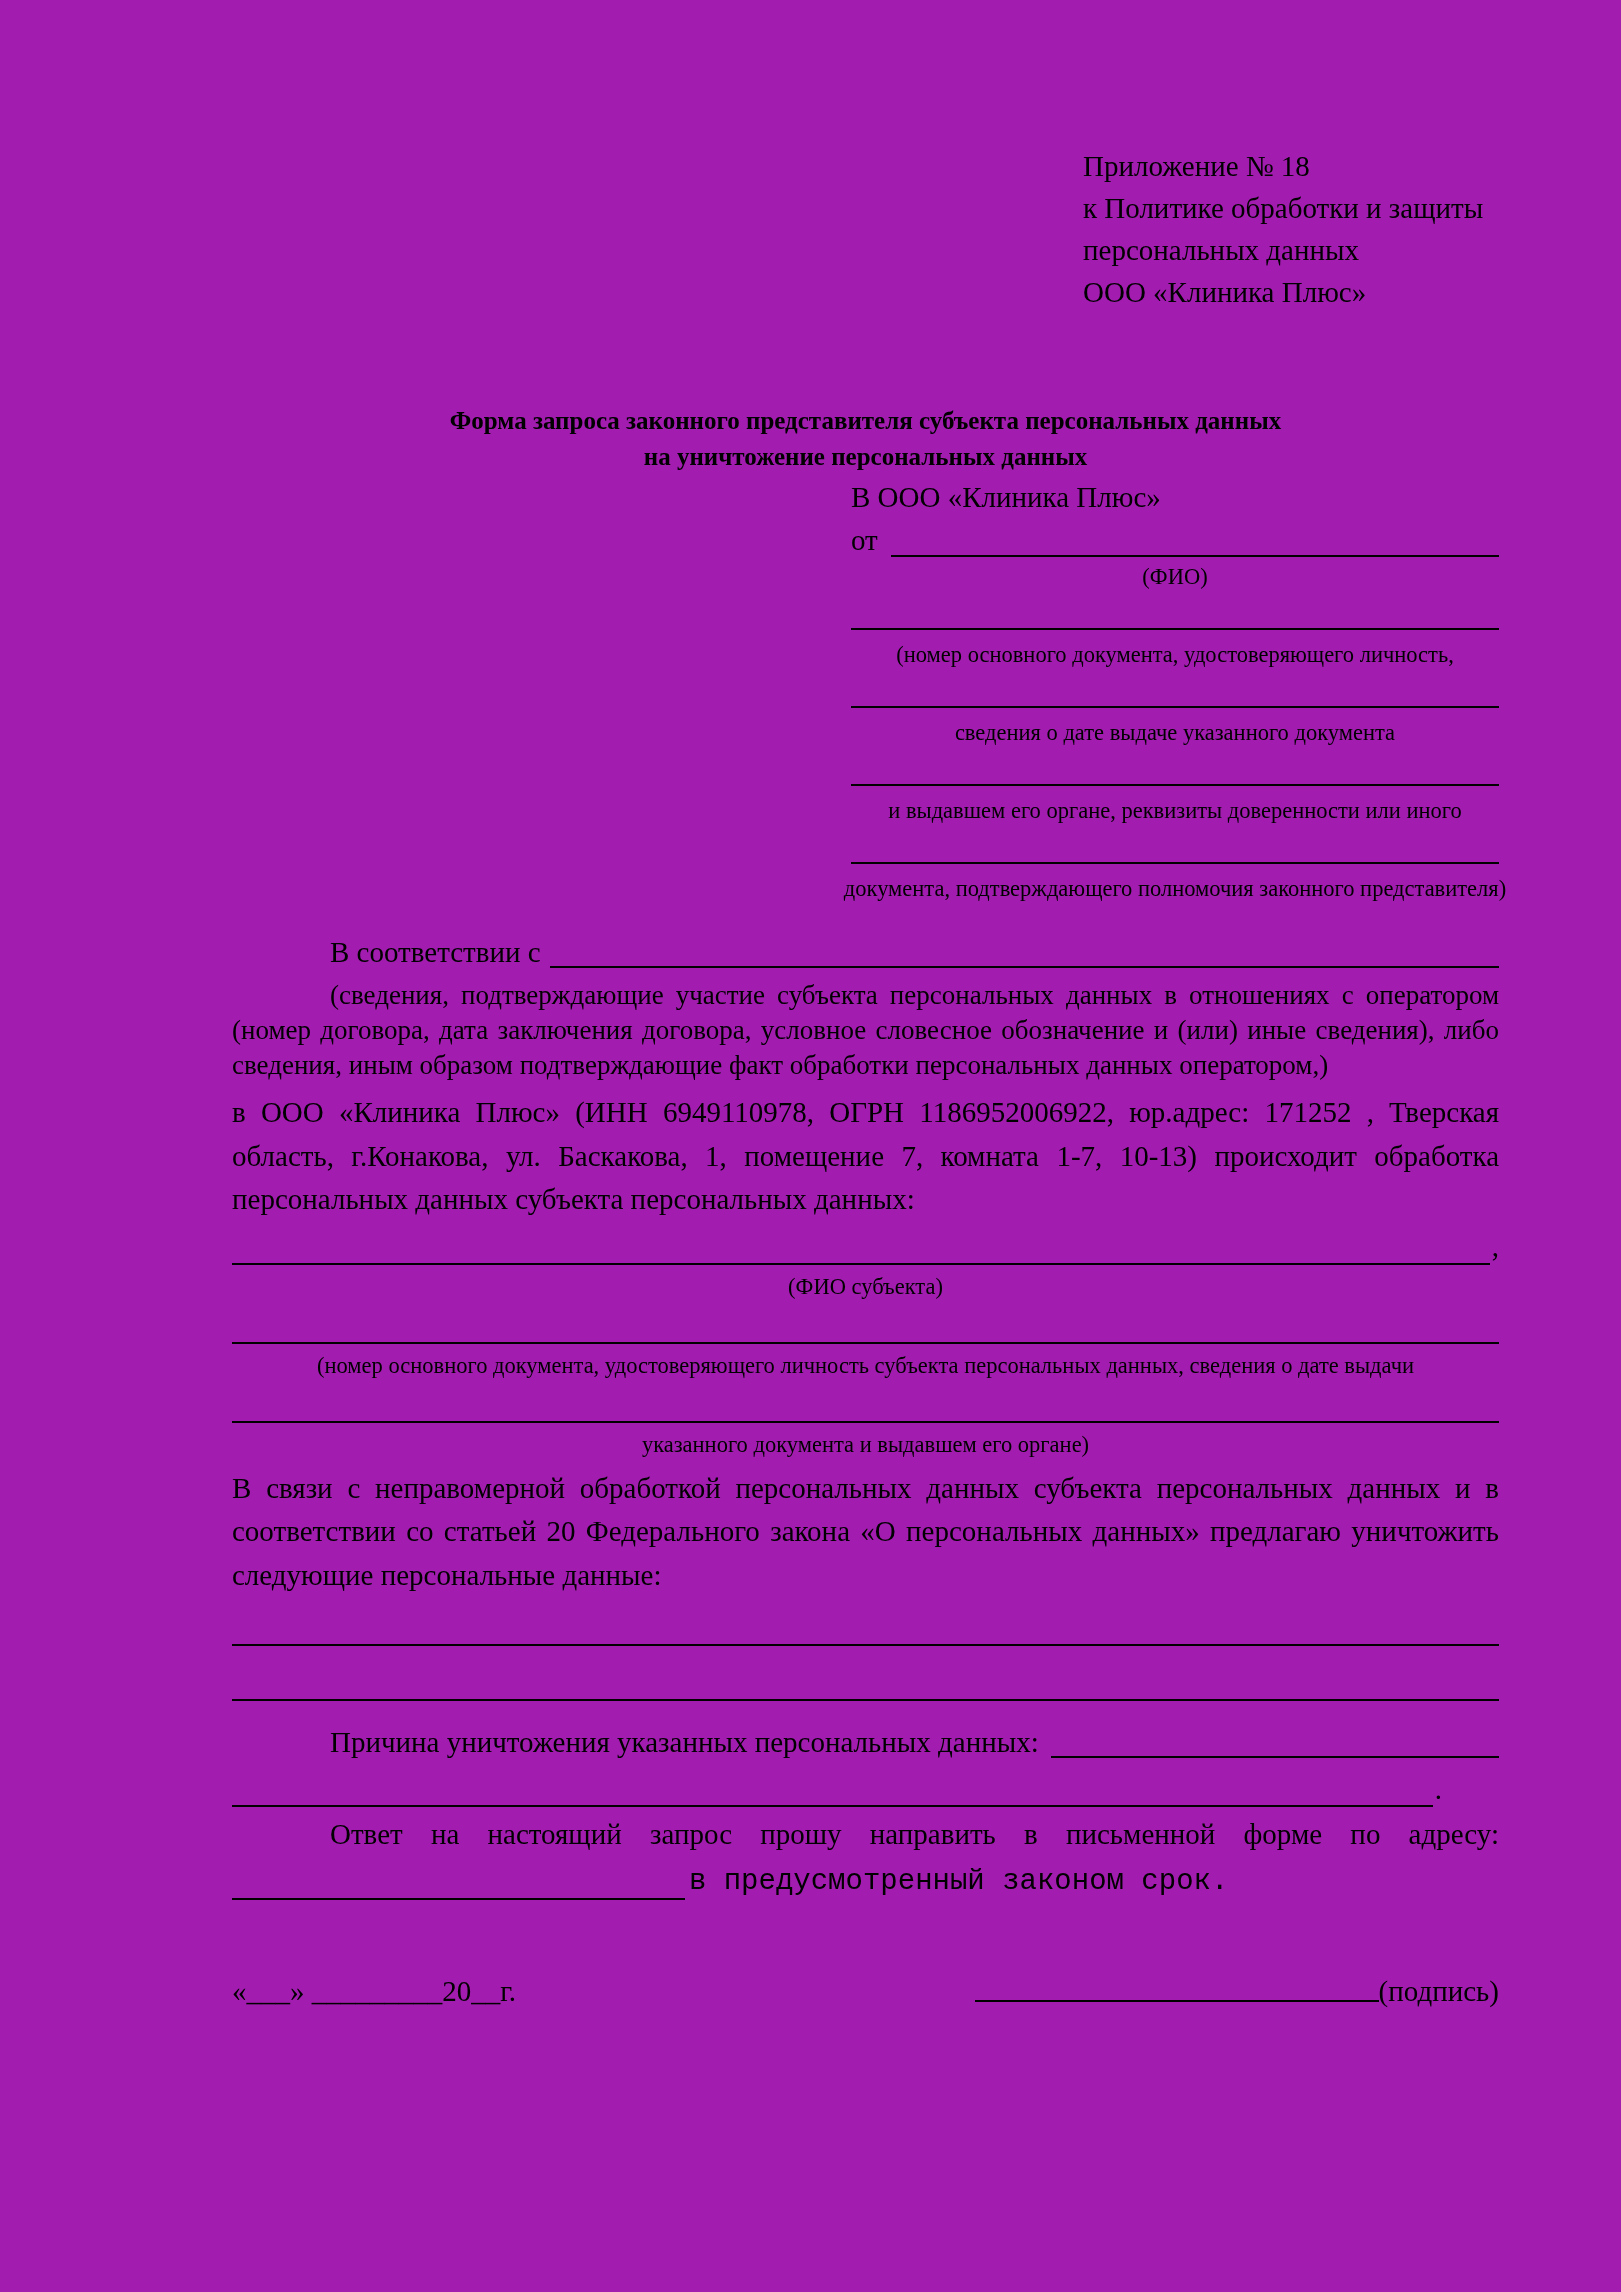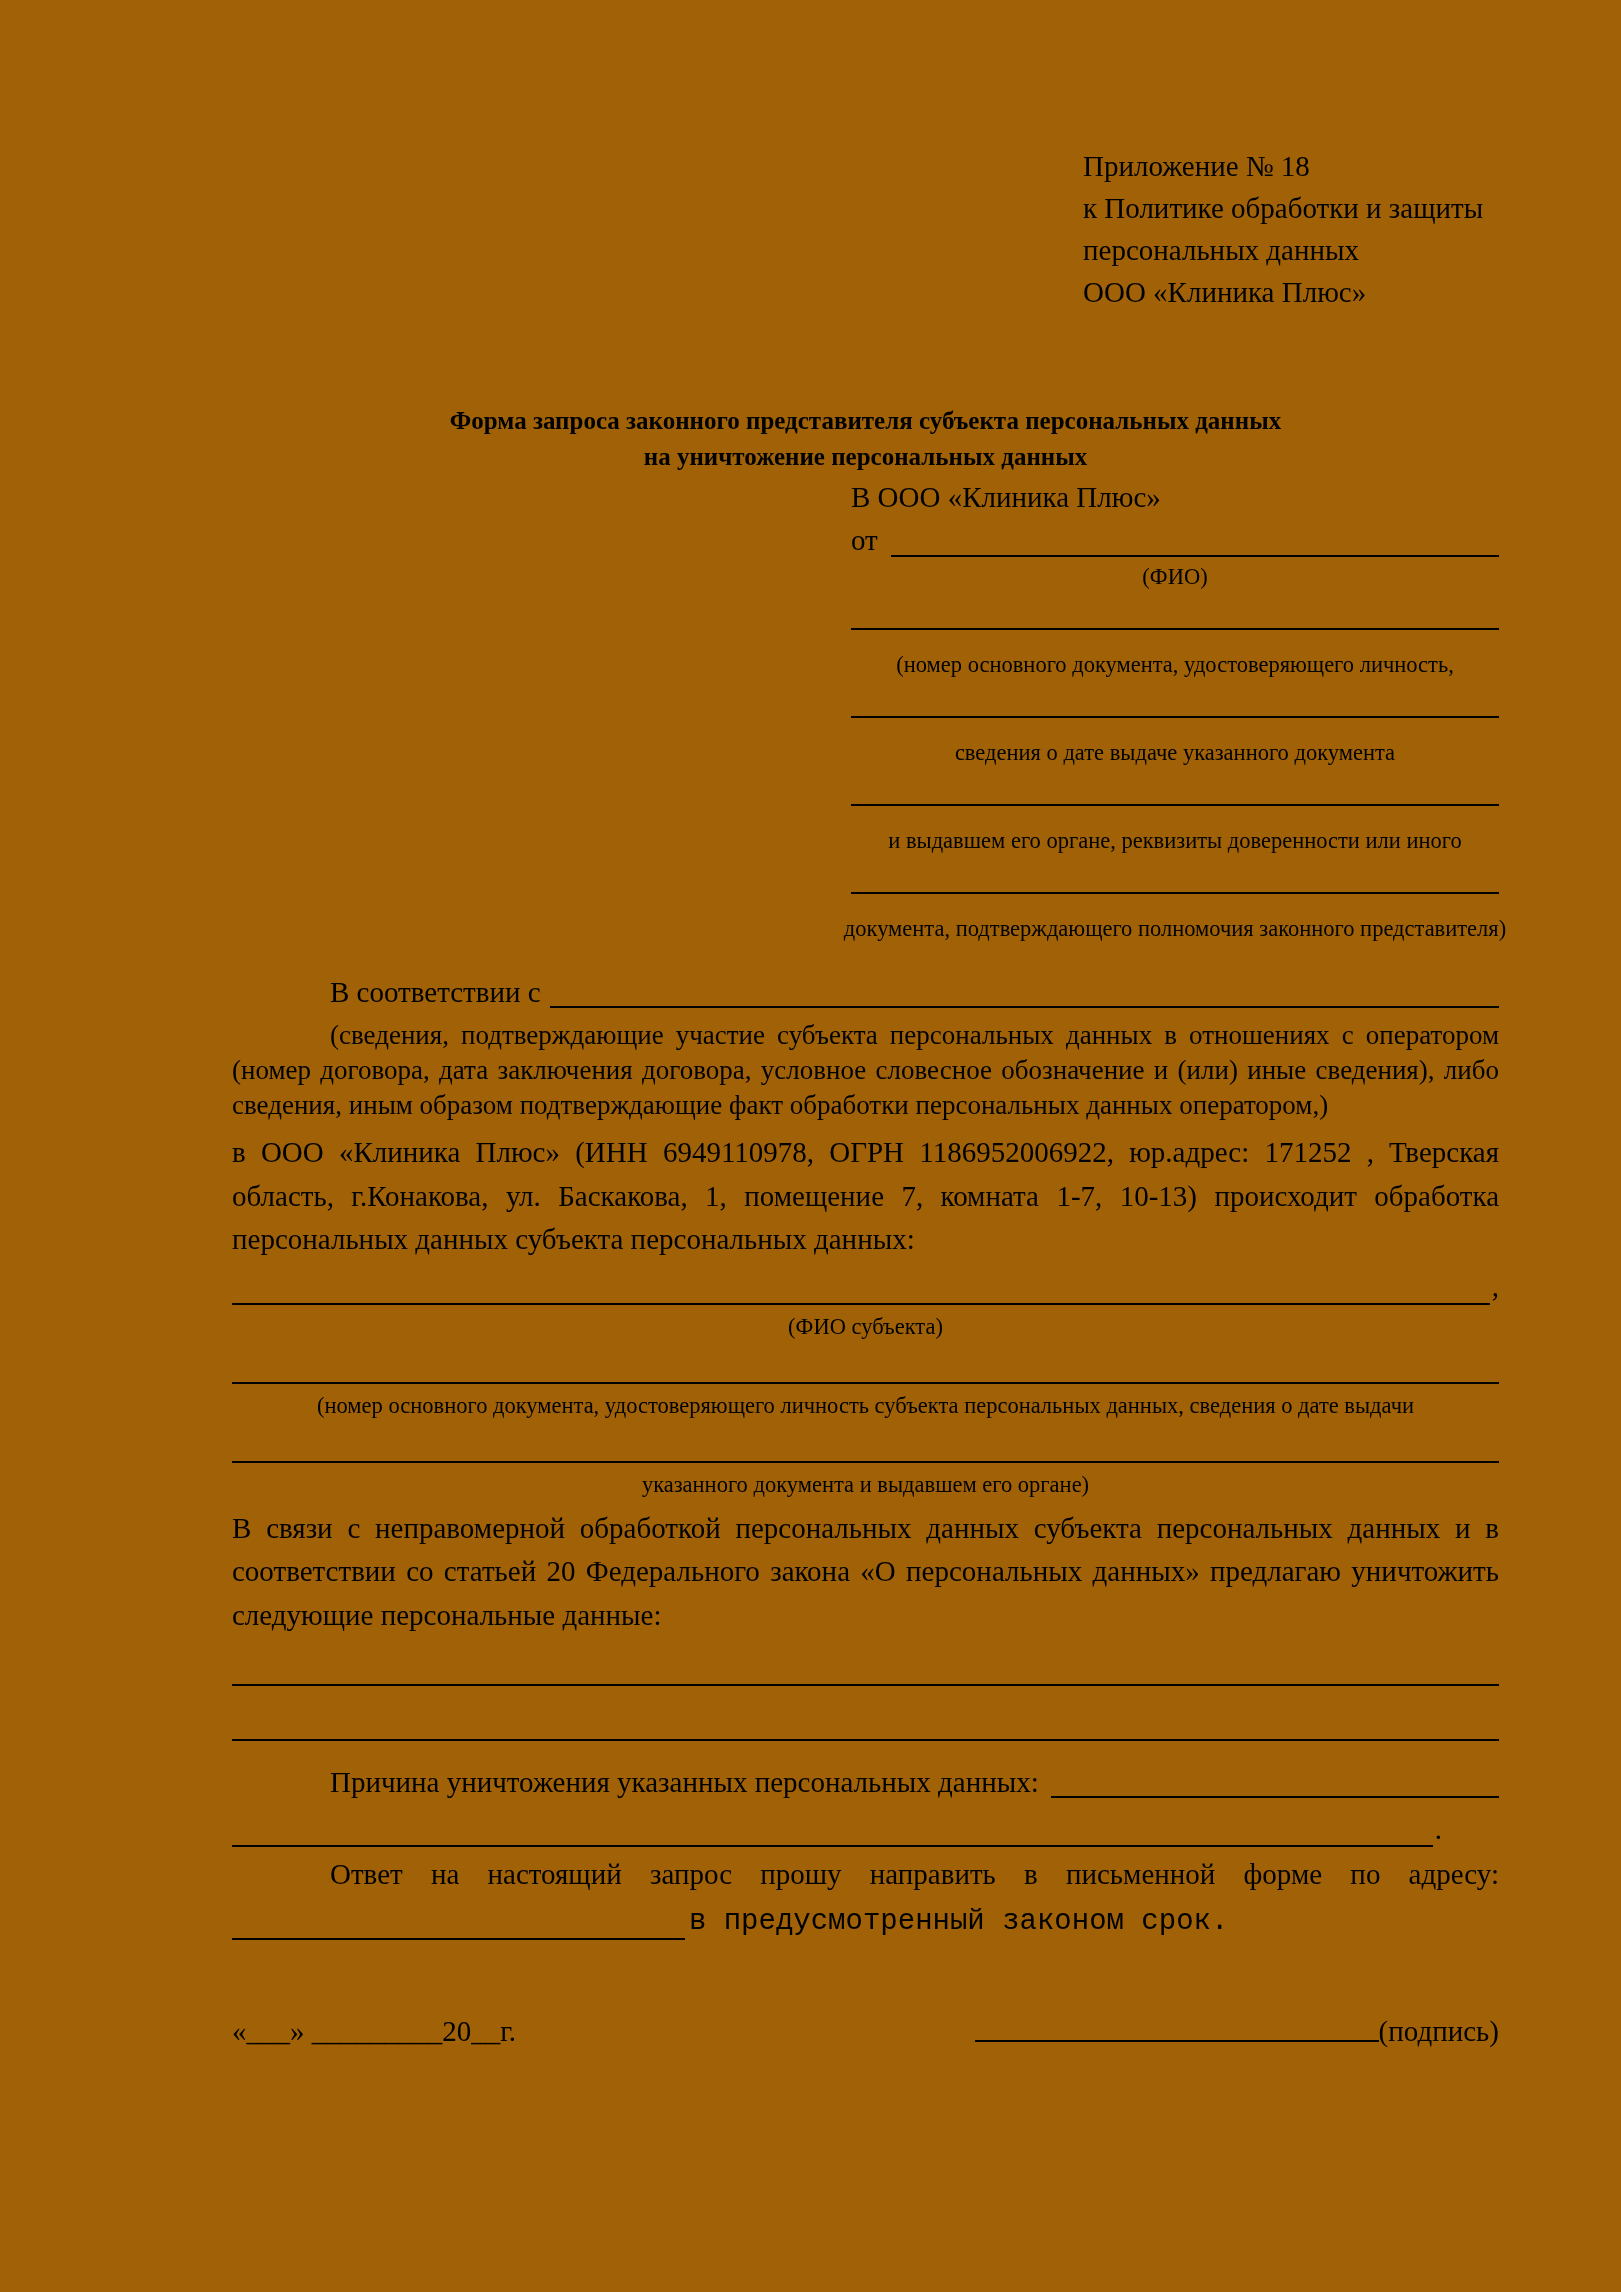--- a/index.html
+++ b/index.html
@@ -1,20 +1,20 @@
 <!DOCTYPE html>
 <html><head>
 <meta charset="utf-8">
 <style>
   * { margin: 0; padding: 0; box-sizing: border-box; }
   html, body { background: #e8e8e8; }
   .page {
     width: 1621px;
     height: 2293px;
-    background: #a16207;
+    background: #a21caf;
     color: #000000;
     font-family: "Liberation Serif", "DejaVu Serif", serif;
     font-size: 29px;
     padding: 145px 122px 0 232px;
     position: relative;
     margin: 0 auto;
   }
   
   .appendix {
     margin-left: 851px;
@@ -48,21 +48,21 @@
     text-align: center;
   }
   .blank-group .bline {
     height: 0;
     border-bottom: 2.9px solid #000;
     margin-top: 37px;
   }
   .blank-group .cap {
     padding-top: 9px;
     white-space: nowrap;
-    margin: 12px -47px;
+    margin: 2px -47px;
   }
   
   .body-block { line-height: 1.5; }
   .row { display: flex; align-items: flex-end; }
   .accordance { margin-top: 27.4px; }
   .accordance .label { flex: 0 0 auto; padding-left: 98px; padding-right: 9.8px; }
   .note {
     font-size: 27px;
     line-height: 1.3;
     text-align: justify;

